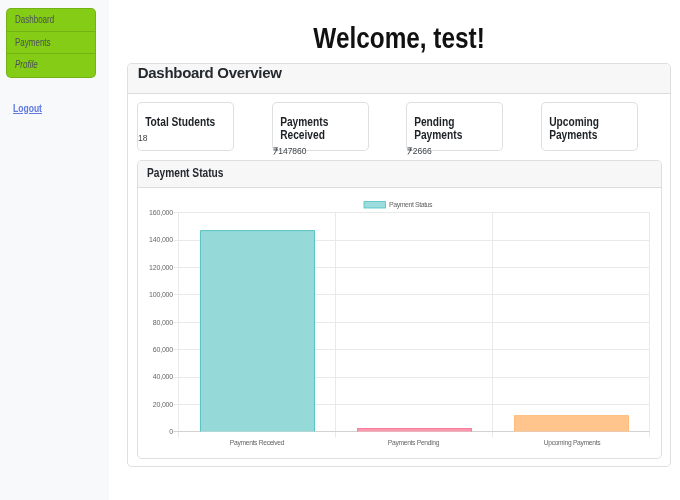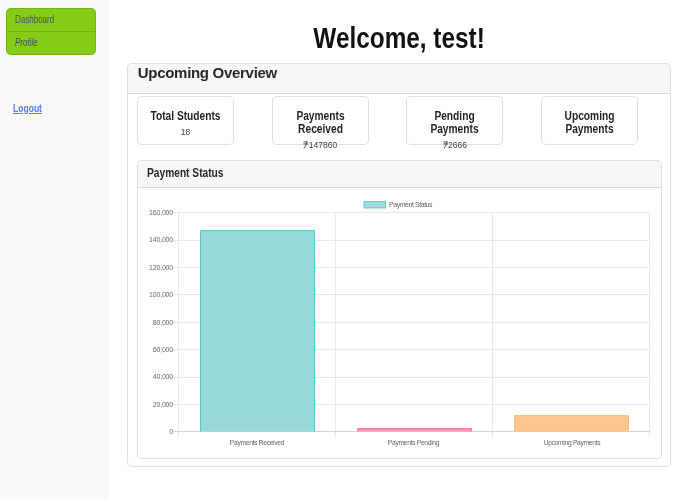--- a/index.html
+++ b/index.html
@@ -10,41 +10,42 @@
 .listgroup { left:6px; top:8px; width:90px; background:#84cc16; border:1px solid rgba(0,0,0,.125); border-radius:5px; }
 .lgi { height:22.5px; line-height:22.5px; padding-left:7.5px; font-size:10px; color:#495057; border-bottom:1px solid rgba(0,0,0,.12); }
 .lgi:last-child { border-bottom:none;font-style:italic; }
 .logout { left:13px; top:102.5px; font-size:10px; color:#5f7ae2; text-decoration:underline;font-weight:bold; }
 .welcome { left:127px; top:21.5px; width:544px; text-align:center; font-size:29px; font-weight:bold; color:#111; }
 .welcome span { display:inline-block; transform:scaleX(0.84); }
 .card { background:#fff; border:1px solid rgba(0,0,0,.125); border-radius:5px; }
 .outer { left:127px; top:62.5px; width:544px; height:404px; }
 .cardhead { background:#f7f7f8; border-bottom:1px solid rgba(0,0,0,.115); border-radius:5px 5px 0 0; }
 .ohead { height:30px; line-height:18.6px; padding-left:9.8px; font-size:15px; font-weight:bold; letter-spacing:-0.3px; color:#24292e; }
-.stat { top:96px; width:97px; height:49px; text-align:center; }
+.stat { top:102px; width:97px; height:49px; }
 .stat .t { margin-top:12.5px; font-size:12px; font-weight:bold; color:#1d2125; line-height:13px; transform:scaleX(0.85); }
 .stat .v { margin-top:3px; font-size:8.5px; color:#3c4248; line-height:13px; }
 .pcard { left:137px; top:159.5px; width:524.5px; height:299px; }
 .phead { height:27px; line-height:25px; padding-left:8.5px; font-size:12px; font-weight:bold; color:#24292e; }
 .sx { display:inline-block; transform:scaleX(0.8); transform-origin:0 50%; }
 .sx2 { display:inline-block; transform:scaleX(0.855); transform-origin:0 50%; text-decoration:underline; }
 .sx3 { display:inline-block; transform:scaleX(0.85); transform-origin:0 50%; }
 </style>
 </head>
 <body>
 <div class="page">
   <div class="abs sidebar"></div>
   <div class="abs listgroup">
     <div class="lgi"><span class="sx">Dashboard</span></div>
+    <div class="lgi"><span class="sx">Payments</span></div>
     <div class="lgi"><span class="sx">Profile</span></div>
   </div>
   <div class="abs logout"><span class="sx2">Logout</span></div>
   <div class="abs welcome"><span>Welcome, test!</span></div>
   <div class="abs card outer">
-    <div class="cardhead ohead">Upcoming Overview</div>
+    <div class="cardhead ohead">Dashboard Overview</div>
   </div>
   <div class="abs card stat" style="left:137px;">
     <div class="t">Total Students</div>
     <div class="v">18</div>
   </div>
   <div class="abs card stat" style="left:271.7px;">
     <div class="t">Payments Received</div>
     <div class="v"><svg width="5.5" height="8" viewBox="0 0 5.5 8" style="vertical-align:-1px">
           <g stroke="#3c4248" stroke-width="0.9" fill="none">
             <path d="M0.4 0.9 H5.1 M0.4 2.95 H5.1 M3.25 0.9 L3.65 2.95 L1.0 7.6"></path>

